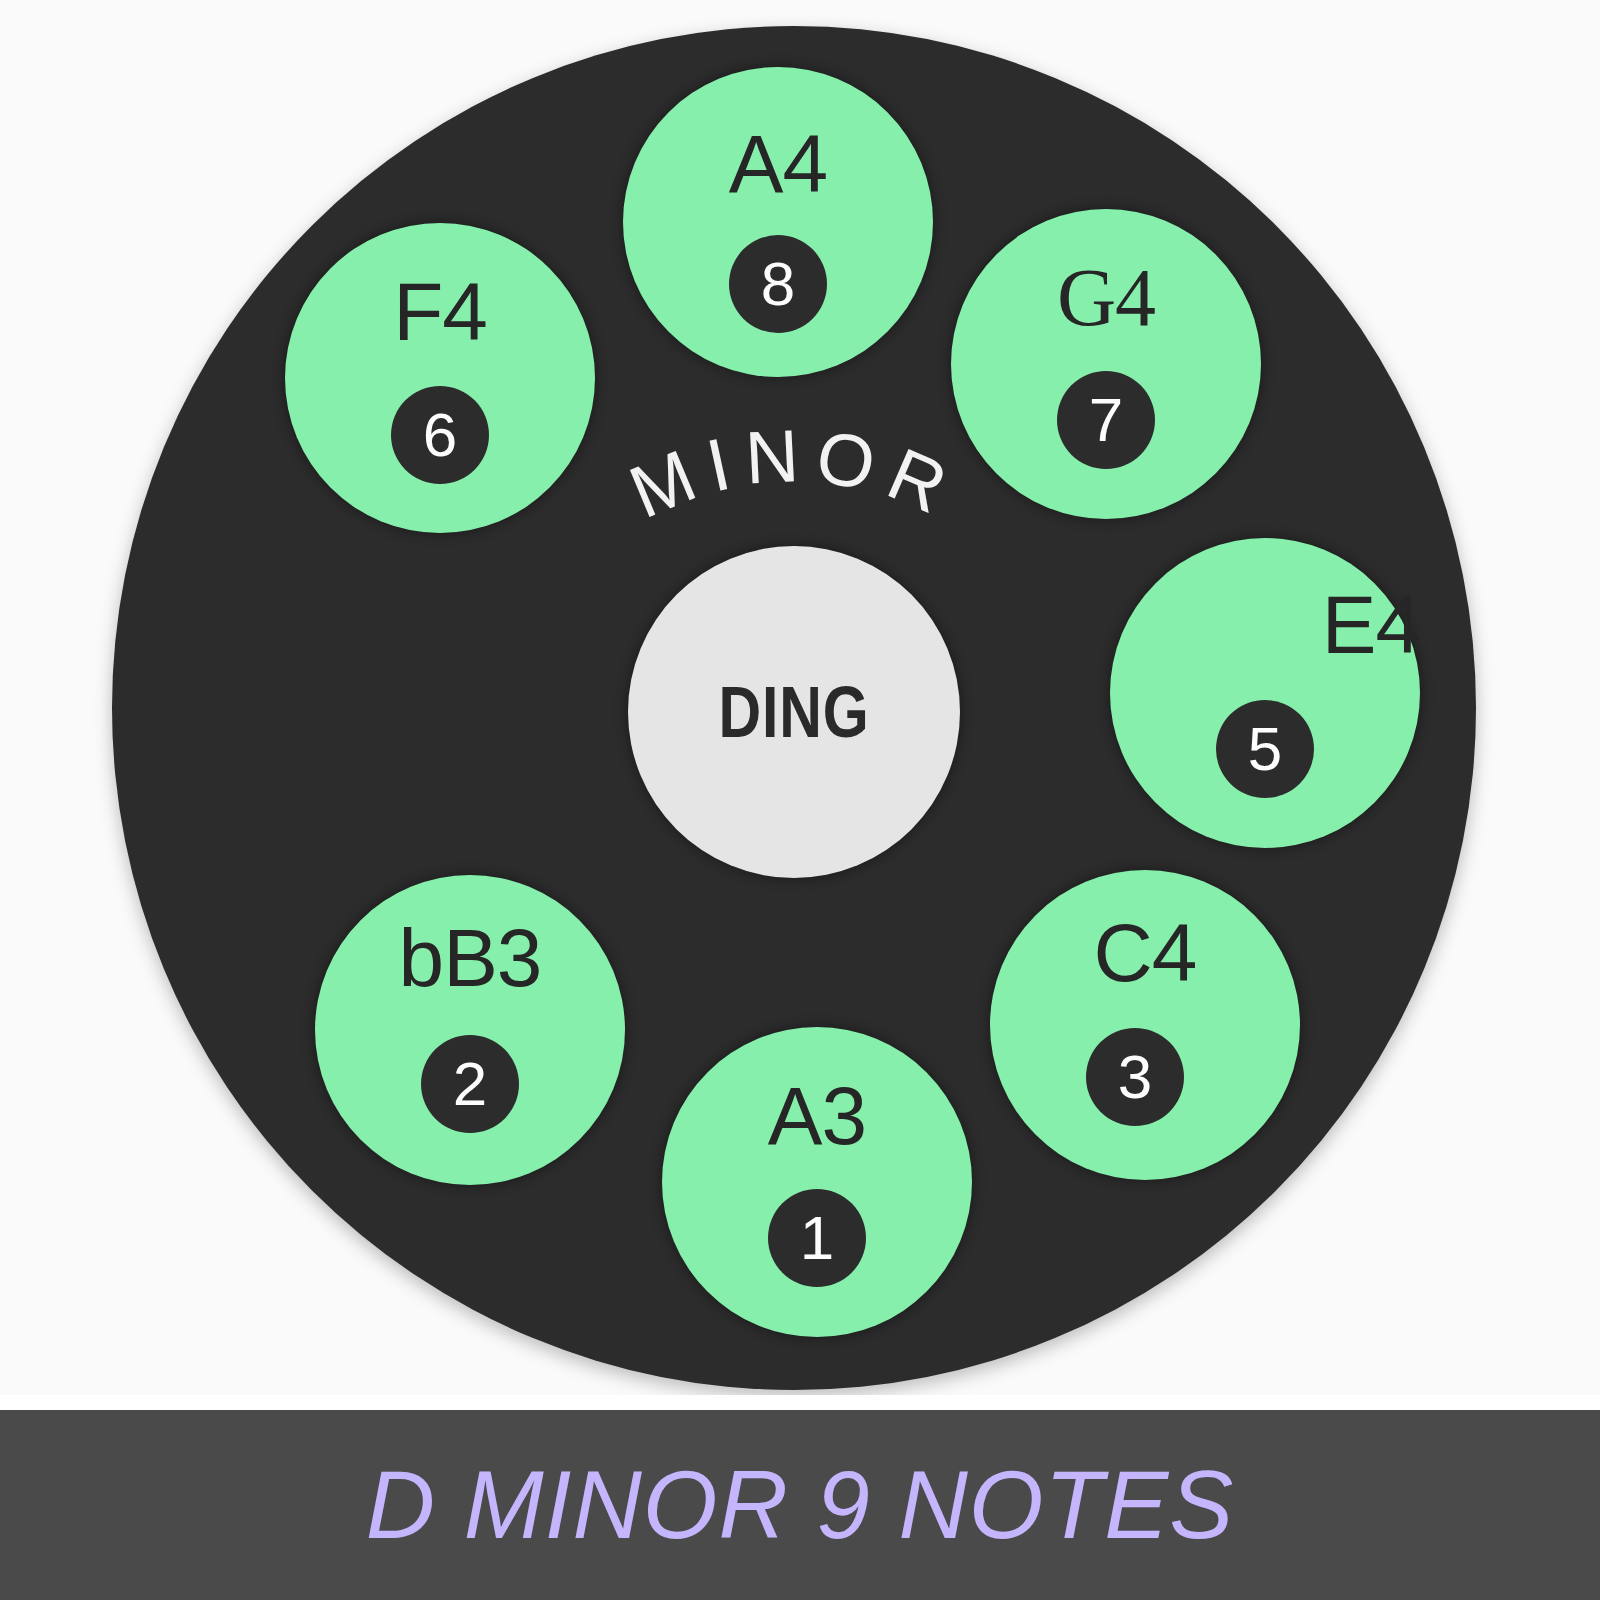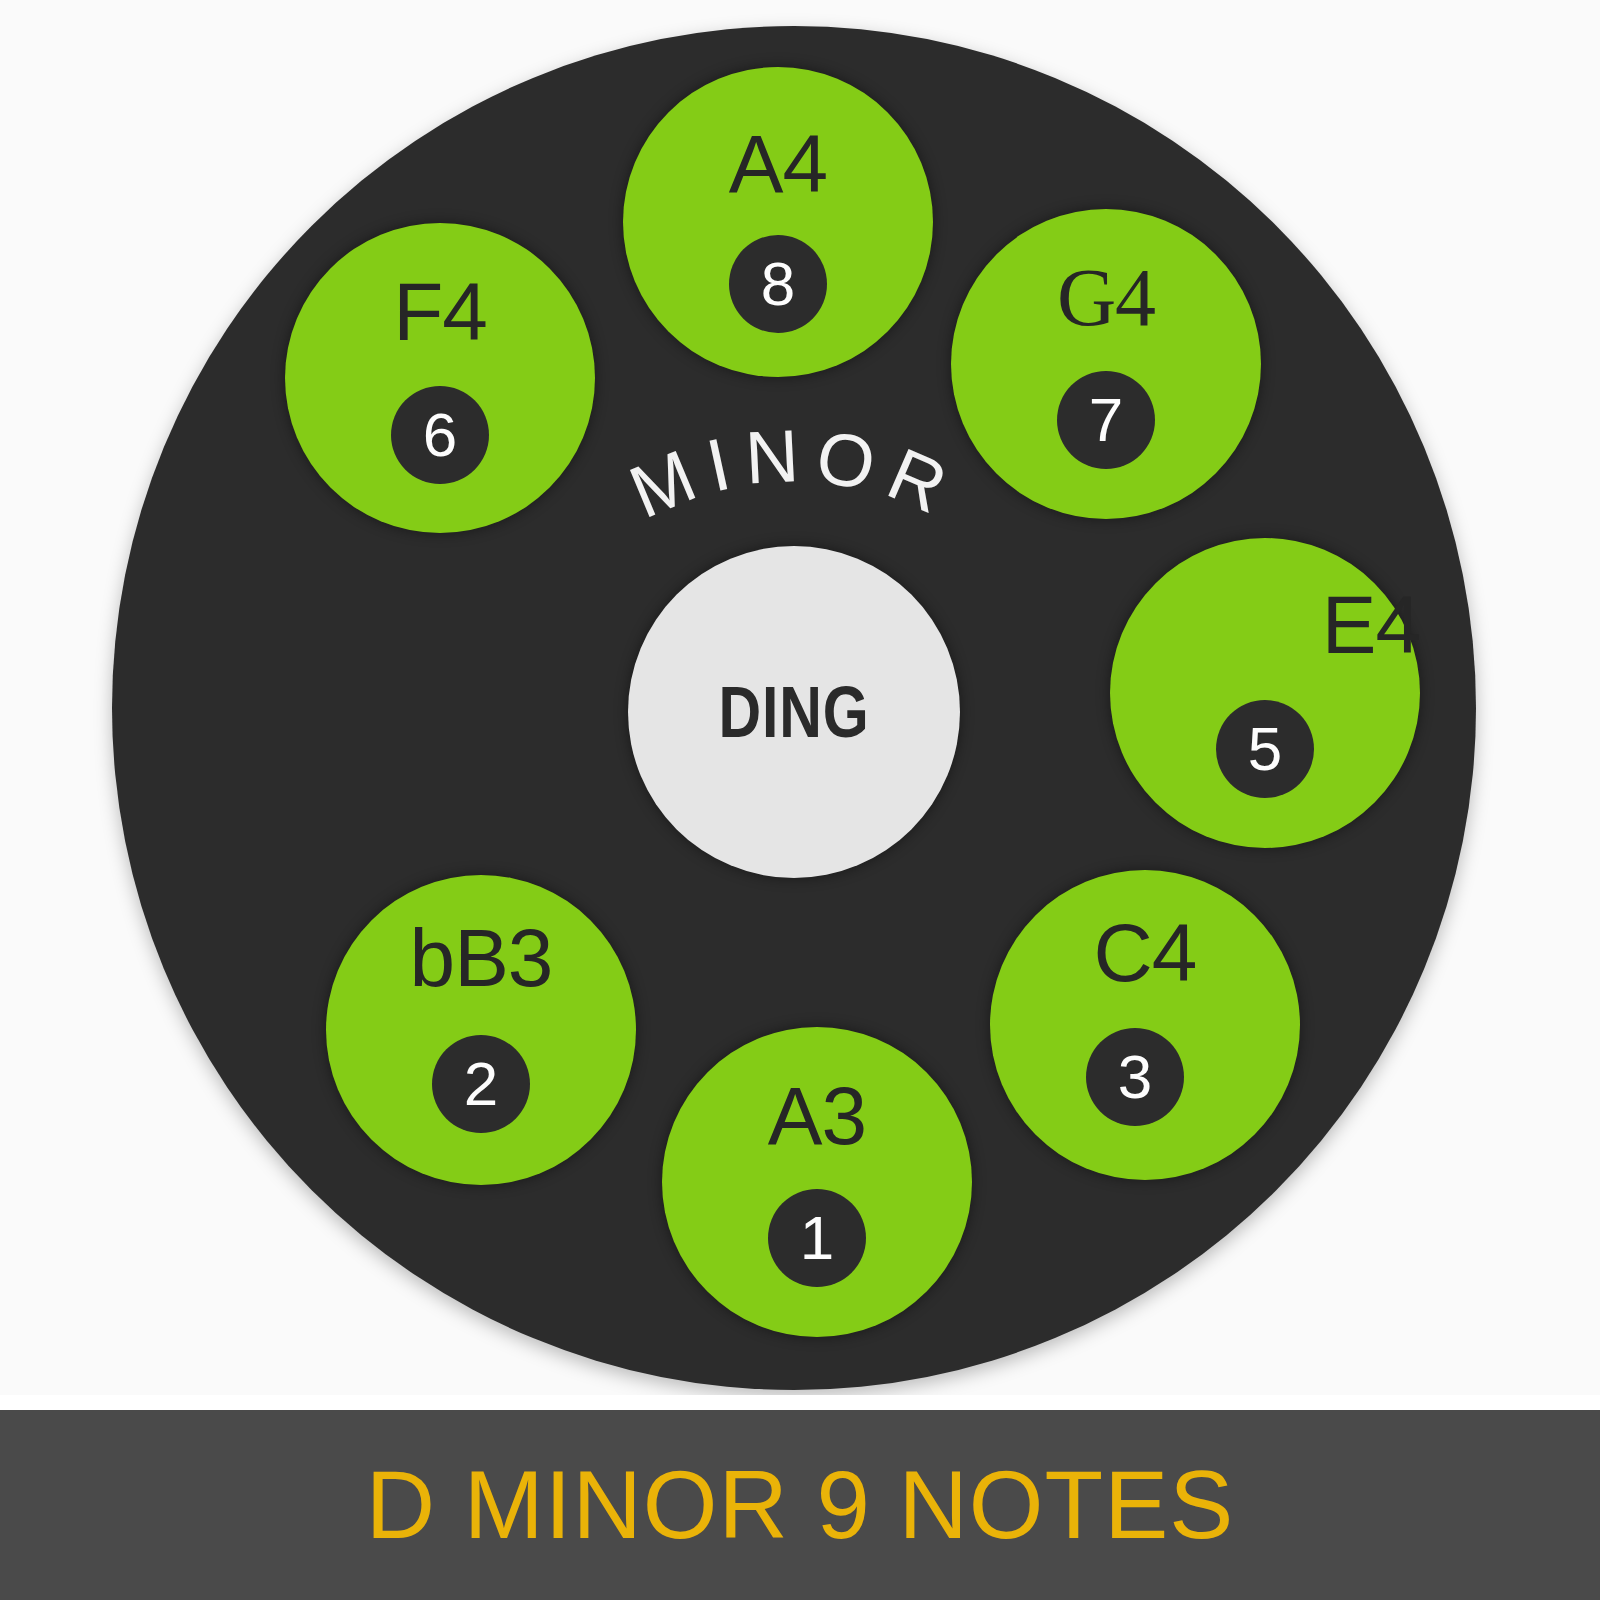--- a/index.html
+++ b/index.html
@@ -39,21 +39,21 @@
     height: 1364px;
     border-radius: 50%;
     background: #2c2c2c;
     box-shadow: 0 6px 18px rgba(0,0,0,0.25);
   }
 
   
   .tonefield {
     position: absolute;
     border-radius: 50%;
-    background: #84cc16;
+    background: #86efac;
     box-shadow: 0 0 14px rgba(0,0,0,0.45);
   }
 
   .tonefield .note-label {
     position: absolute;
     left: 0;
     right: 0;
     text-align: center;
     color: #262626;
     font-family: "Liberation Sans", sans-serif;
@@ -140,27 +140,28 @@
     left: 0;
     top: 1410px;
     width: 1600px;
     height: 190px;
     background: #4a4a4a;
     display: flex;
     align-items: center;
     justify-content: center;
   }
   .caption-text {
-    color: #eab308;
+    color: #c4b5fd;
     font-family: "Liberation Sans", sans-serif;
     font-weight: 400;
     font-size: 96px;
     letter-spacing: 1px;
     line-height: 1;
     white-space: nowrap;
+    font-style: italic;
   }
 </style>
 </head>
 <body>
 
 <div id="stage">
 
   <div class="photo-area"></div>
 
   <div class="shell"></div>
@@ -209,21 +210,21 @@
     <div class="ding-label">DING</div>
   </div>
 
   <div class="tonefield" style="left:990px; top:870px; width:310px; height:310px;">
     <div class="note-label" style="top:42px;">C4</div>
     <div class="badge" style="left:96px; top:158px;">
       <span>3</span>
     </div>
   </div>
 
-  <div class="tonefield" style="left:326px; top:875px; width:310px; height:310px;text-decoration:underline;">
+  <div class="tonefield" style="left:315px; top:875px; width:310px; height:310px;text-decoration:underline;">
     <div class="note-label" style="top:42px;">bB3</div>
     <div class="badge" style="left:106px; top:160px;">
       <span>2</span>
     </div>
   </div>
 
   <div class="tonefield" style="left:662px; top:1027px; width:310px; height:310px;">
     <div class="note-label" style="top:48px;">A3</div>
     <div class="badge" style="left:106px; top:162px;">
       <span>1</span>

